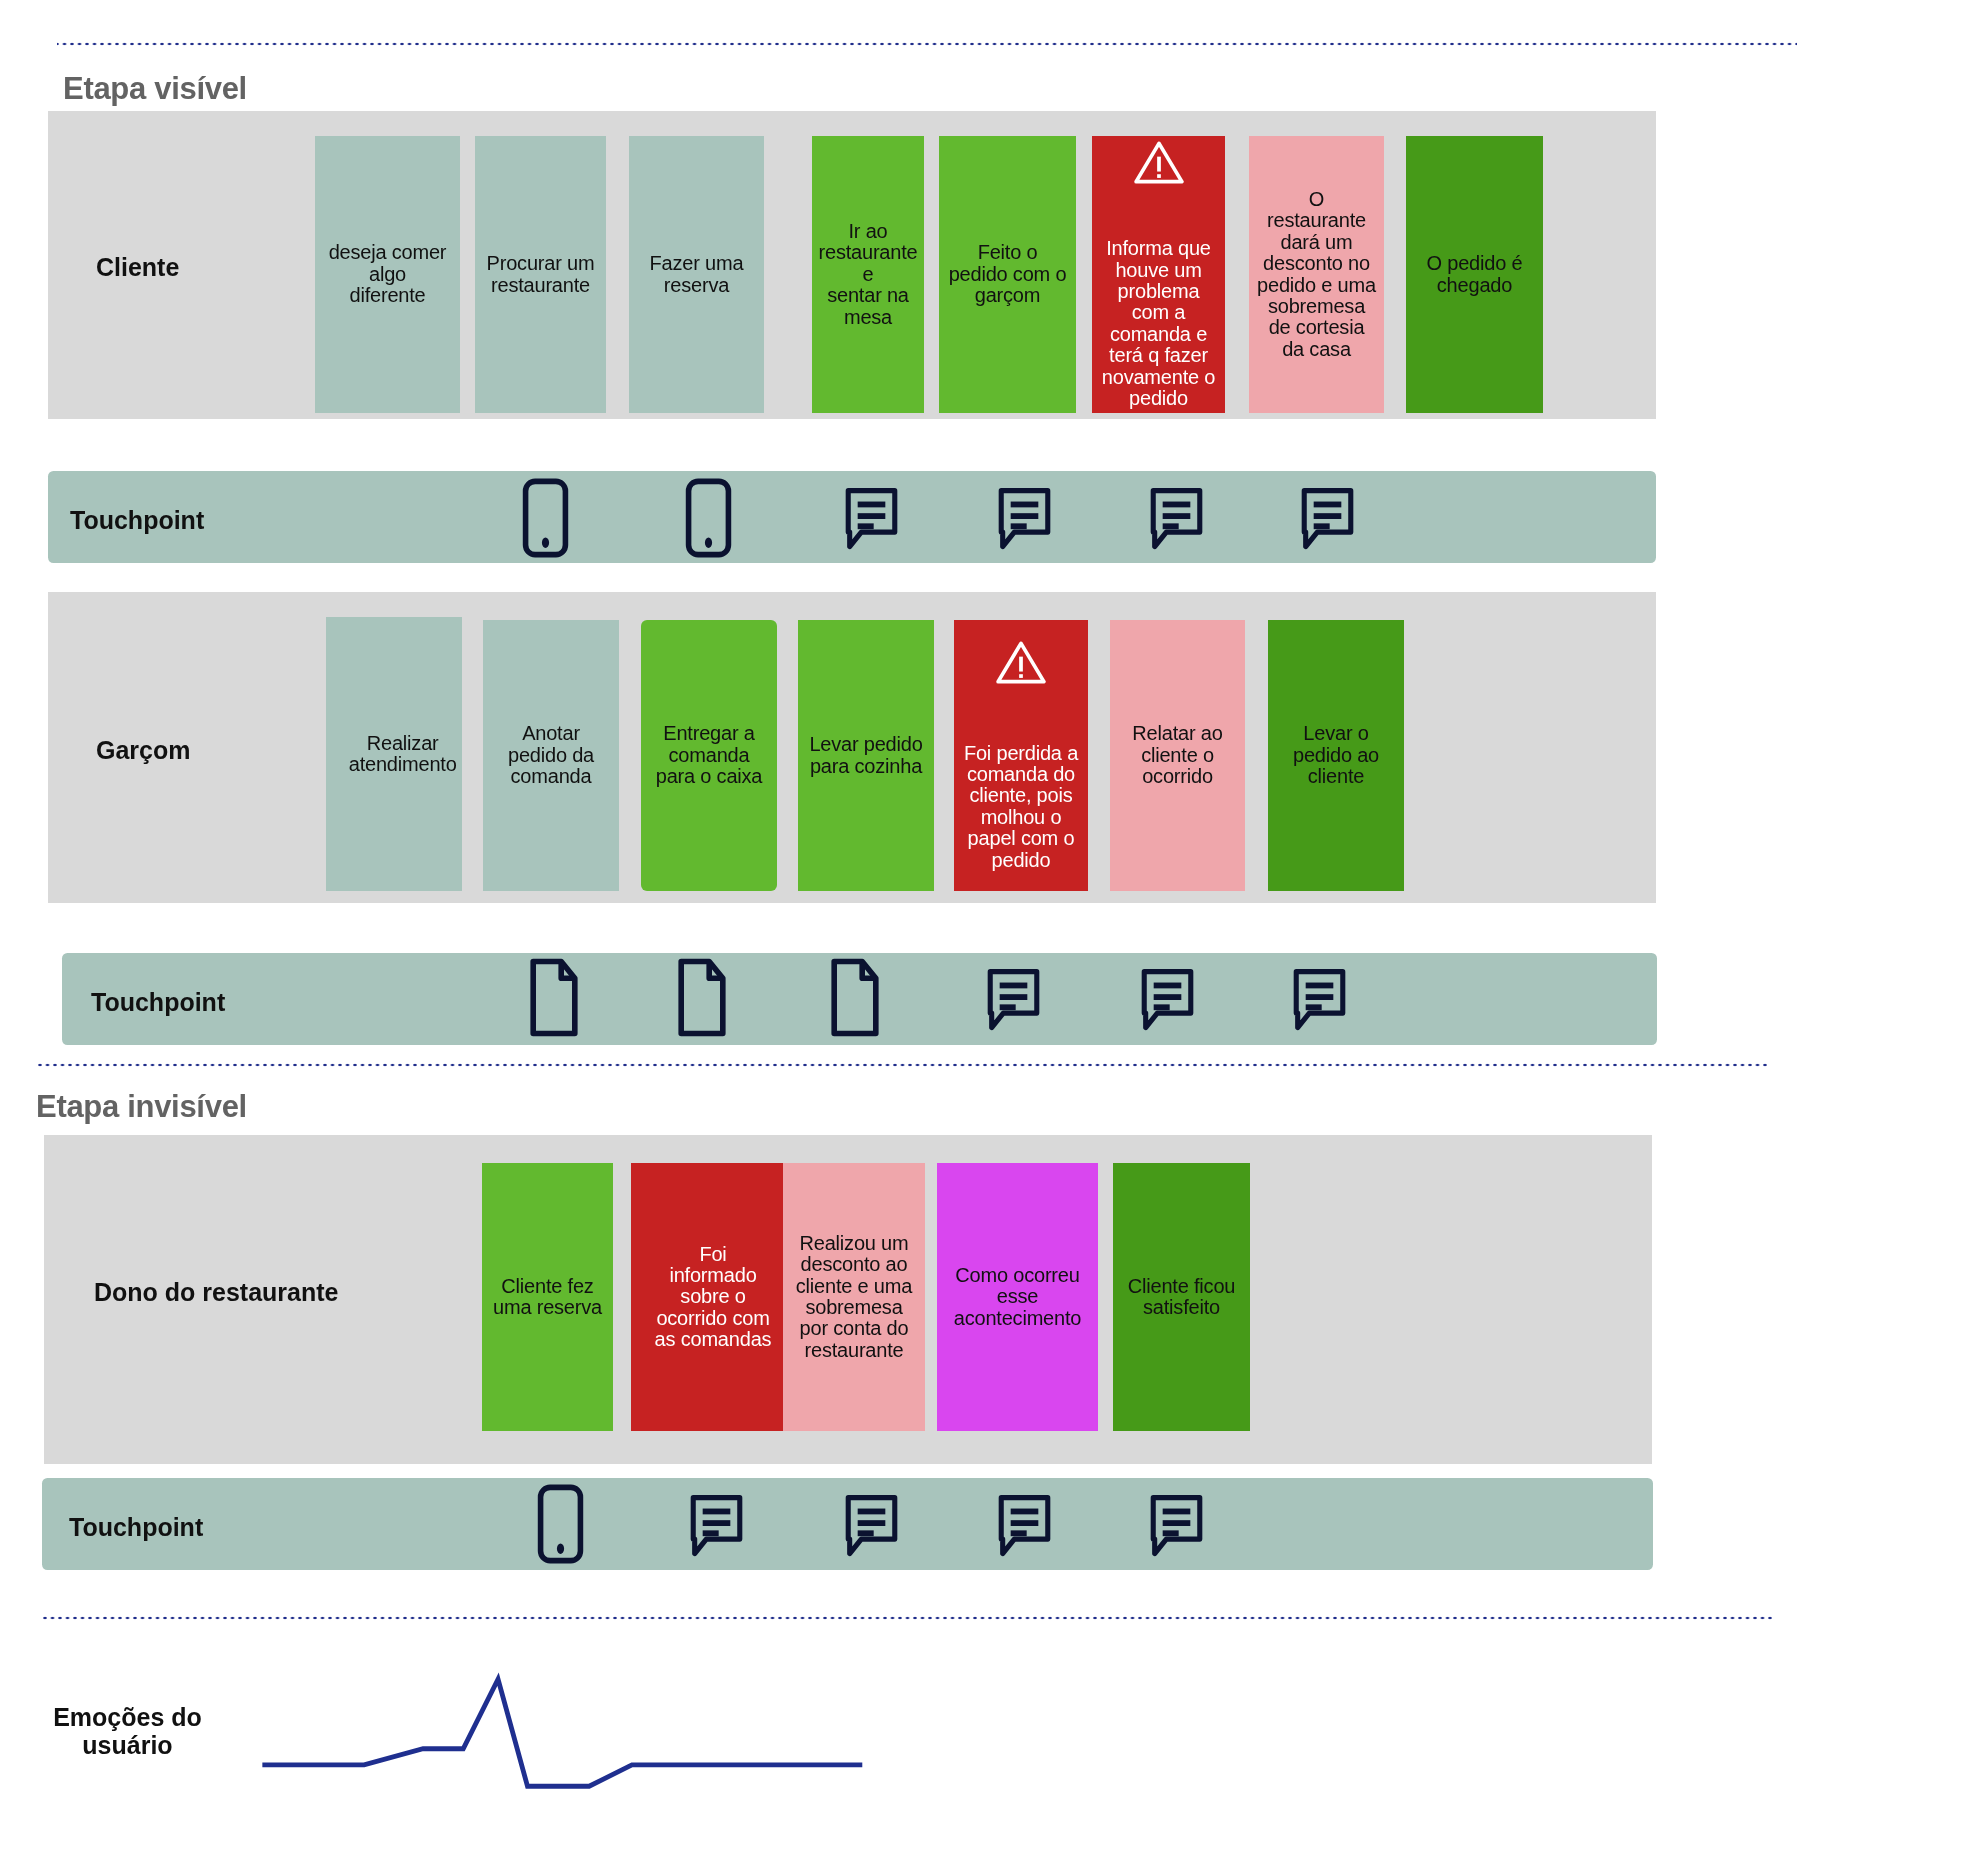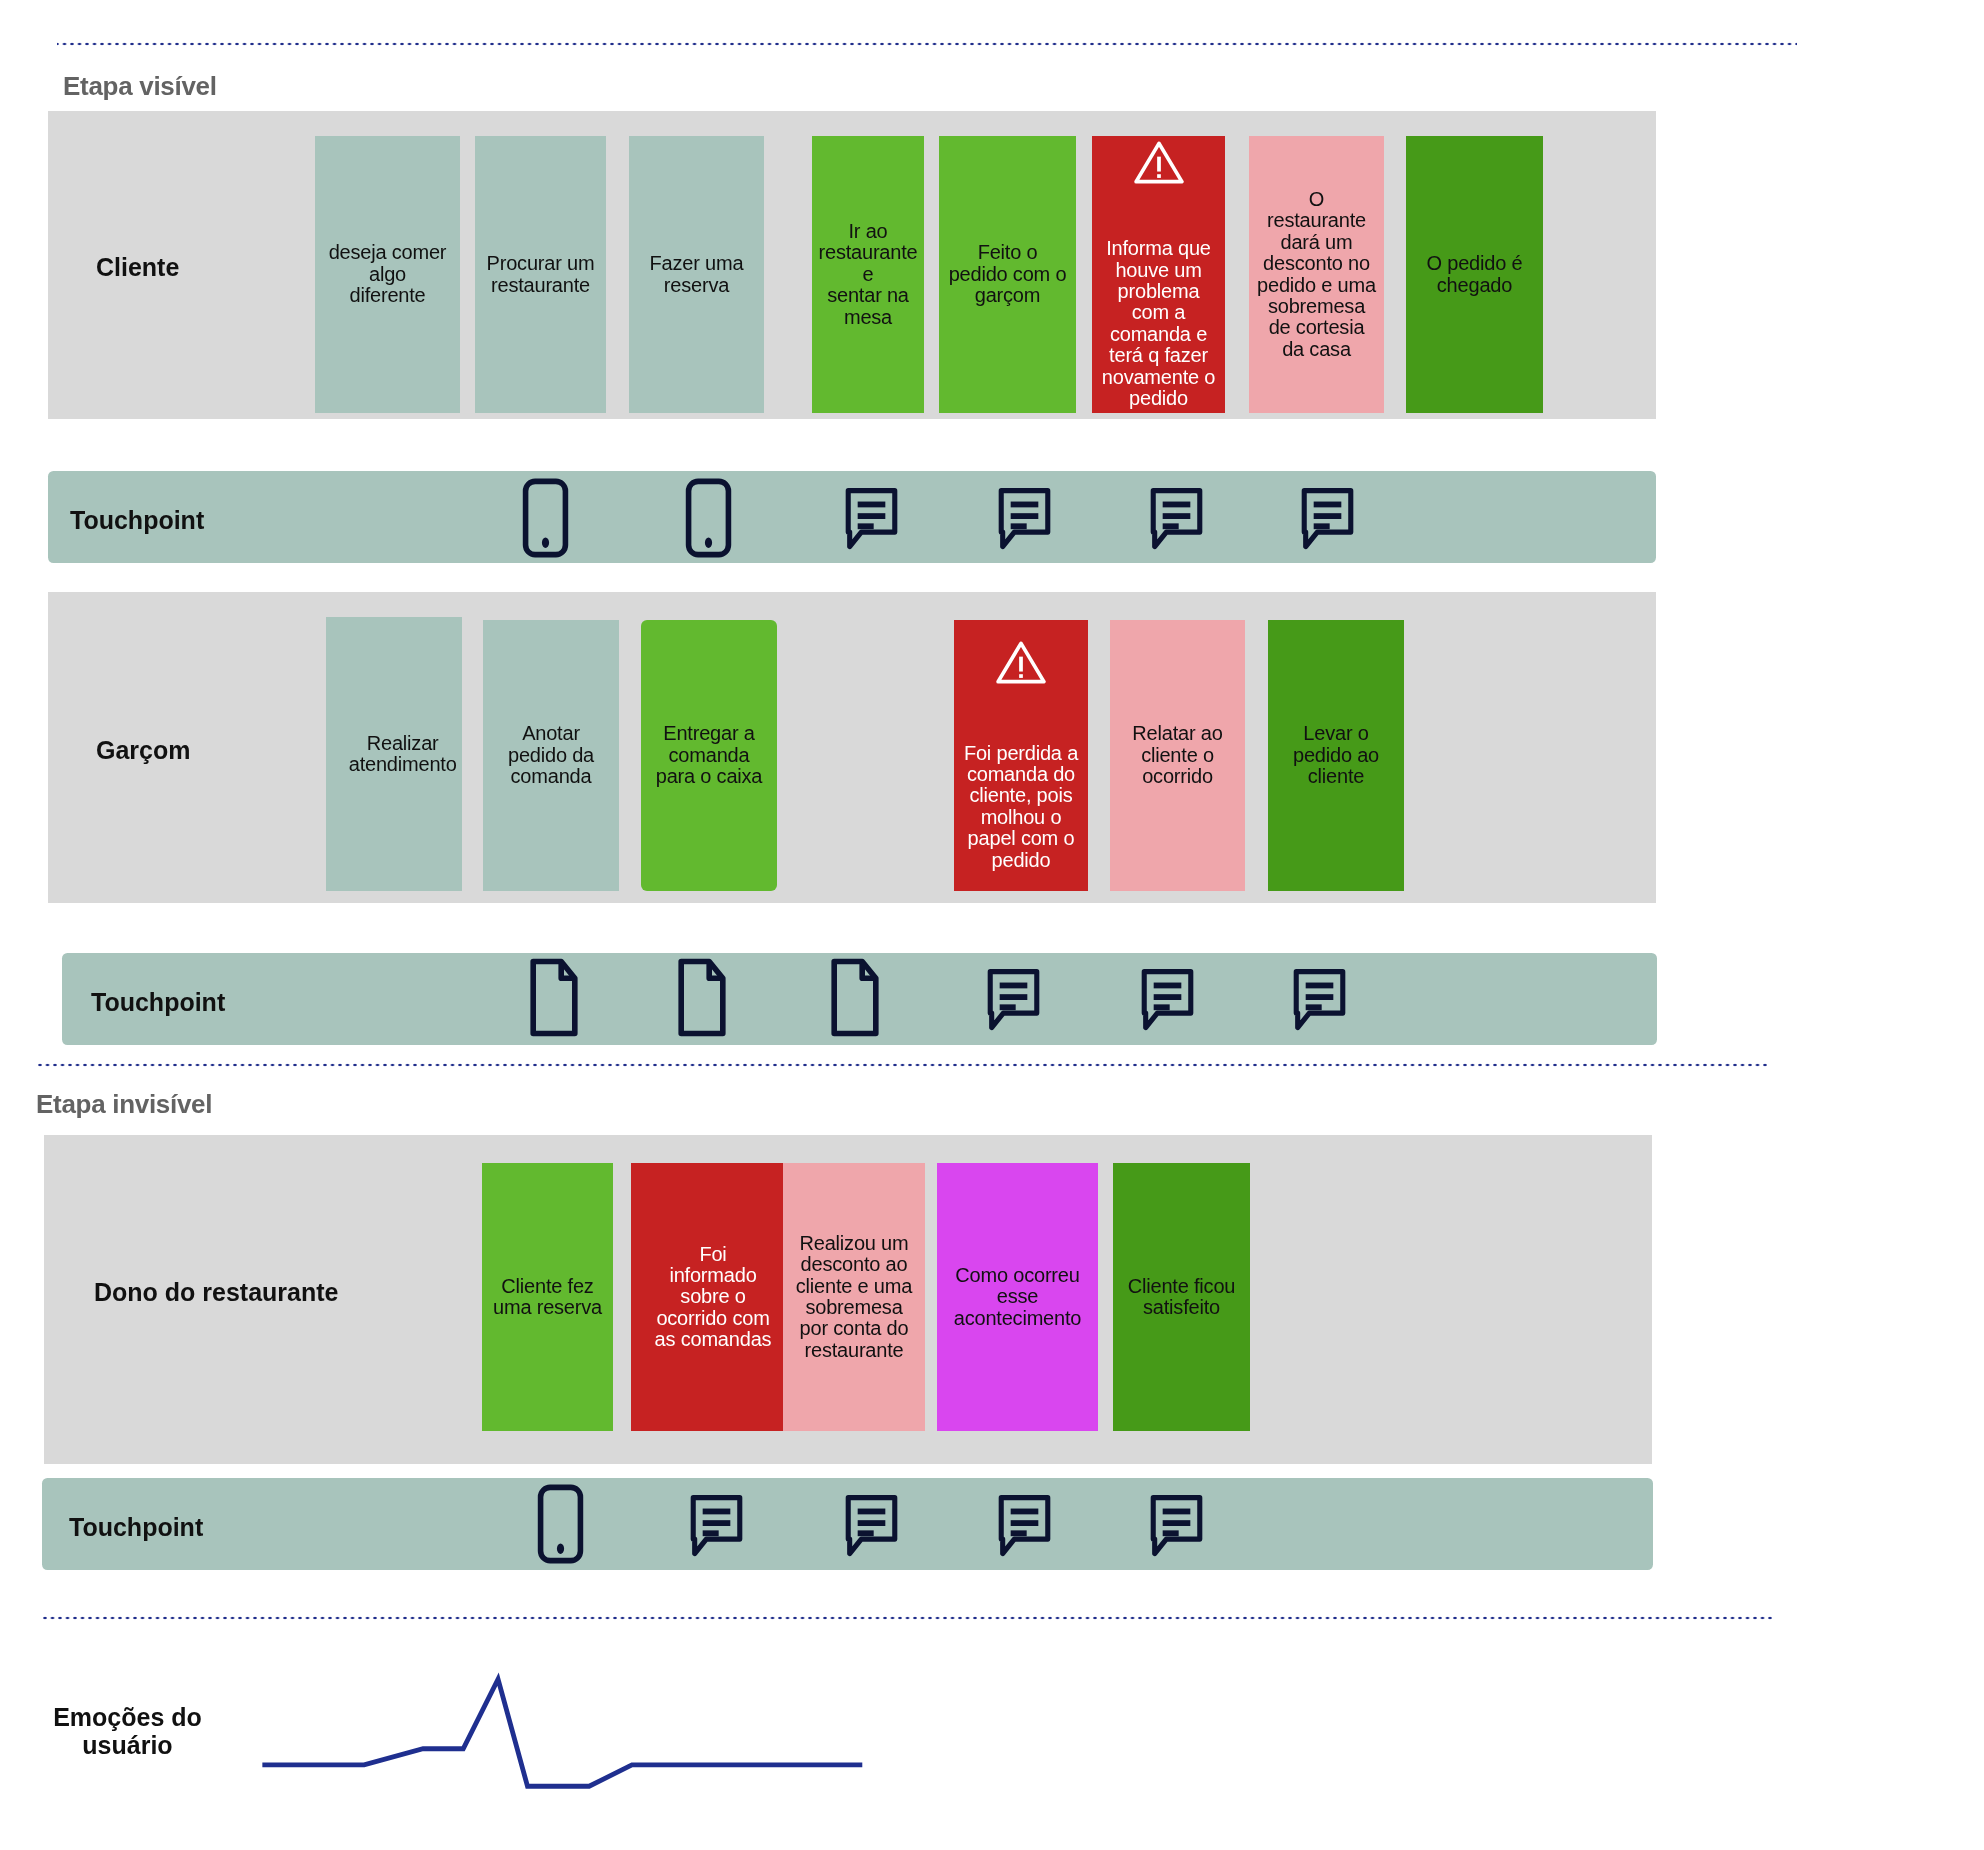--- a/index.html
+++ b/index.html
@@ -20,21 +20,21 @@
     background-size:7.5px 4.3px;
     background-repeat:repeat-x;
     background-position:center;
   }
 
   
   .stage-label{
     position:absolute;
     color:#636363;
     font-weight:bold;
-    font-size:26px;
+    font-size:31px;
     letter-spacing:-0.3px;
     white-space:nowrap;
     text-align:center;
   }
 
   
   .band{
     position:absolute;
     background:#d9d9d9;
   }
@@ -228,20 +228,24 @@
   <div class="card" style="left:483px;top:620px;width:136px;height:271px;background:#a8c4bc;">
     <span class="card-text t-dark">Anotar
 pedido da
 comanda</span>
   </div>
   <div class="card" style="left:641px;top:620px;width:136px;height:271px;background:#62b92f;border-radius:6px;">
     <span class="card-text t-dark">Entregar a
 comanda
 para o caixa</span>
   </div>
+  <div class="card" style="left:798px;top:620px;width:136px;height:271px;background:#62b92f;">
+    <span class="card-text t-dark">Levar pedido
+para cozinha</span>
+  </div>
   <div class="card" style="left:954px;top:620px;width:134px;height:271px;background:#c62222;gap:48px;">
     <span class="warn">
       <svg width="50" height="45" viewBox="0 0 94 84">
         <path d="M47 6 L90 78 L4 78 Z" fill="none" stroke="#ffffff" stroke-width="7" stroke-linejoin="round"></path>
         <rect x="43.5" y="31" width="7" height="28" fill="#ffffff"></rect>
         <rect x="43.5" y="64" width="7" height="7" fill="#ffffff"></rect>
       </svg>
     </span>
     <span class="card-text t-light">Foi perdida a
 comanda do

